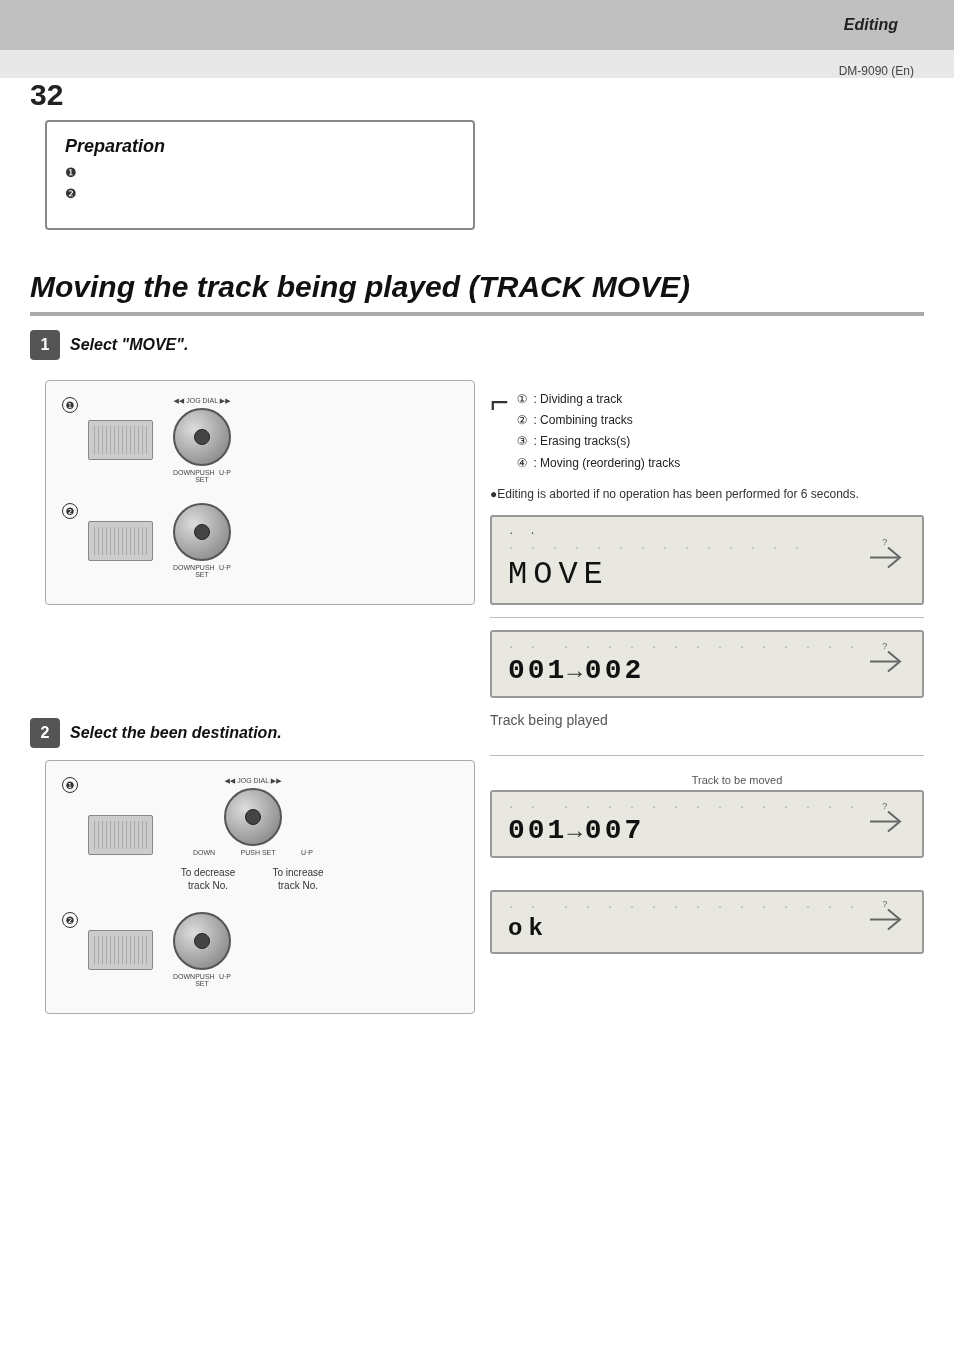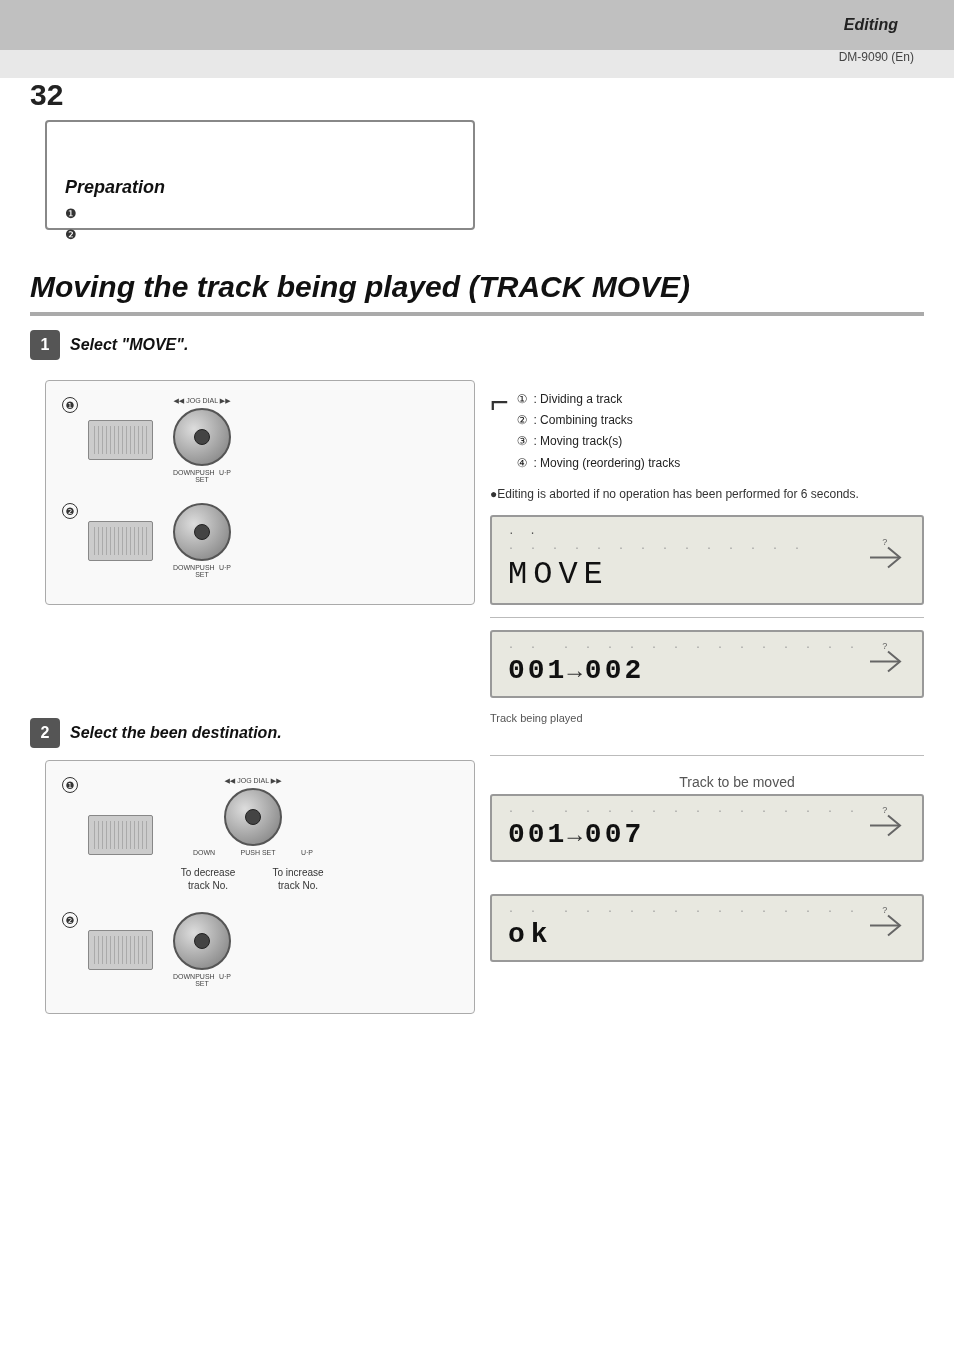--- a/index.html
+++ b/index.html
@@ -26,21 +26,21 @@
       font-weight: bold;
       font-size: 16px;
       color: #222;
     }
 
     
     .sub-header {
       background: #e8e8e8;
       height: 28px;
       display: flex;
-      align-items: flex-start;
+      align-items: flex-end;
       justify-content: flex-end;
       padding-right: 40px;
       font-size: 12px;
       color: #444;
       padding-left: 38px;
     }
 
     
     .page-number {
       position: absolute;
@@ -62,21 +62,20 @@
       border-radius: 4px;
       padding: 14px 18px;
       background: #fff;
     }
     .preparation-title {
       font-size: 18px;
       font-weight: bold;
       font-style: italic;
       color: #111;
       margin-bottom: 6px;
-      margin-top: 41px;
     }
     .prep-item {
       font-size: 13px;
       color: #333;
       line-height: 1.6;
     }
 
     
     .main-title {
       position: absolute;
@@ -196,21 +195,21 @@
     }
     .lcd-right-icon {
       position: absolute;
       right: 12px;
       top: 50%;
       transform: translateY(-50%);
       font-size: 18px;
       color: #555;
     }
     .lcd-caption {
-      font-size: 11px;
+      font-size: 14px;
       color: #555;
       margin-top: 14px;
     }
 
     
     .bullet-note {
       font-size: 12px;
       color: #333;
       margin-bottom: 14px;
     }
@@ -240,21 +239,21 @@
     }
 
     
     .step2-label {
       position: absolute;
       top: 718px;
       left: 30px;
     }
 
     .track-label {
-      font-size: 14px;
+      font-size: 11px;
       color: #555;
       text-align: center;
       margin-bottom: 4px;
     }
 
     
     .mini-device {
       width: 65px;
       height: 40px;
       background: #ccc;
@@ -399,21 +398,21 @@
         <div class="numbered-item">
           <span>①</span>
           <span>: Dividing a track</span>
         </div>
         <div class="numbered-item">
           <span>②</span>
           <span>: Combining tracks</span>
         </div>
         <div class="numbered-item">
           <span>③</span>
-          <span>: Moving track(s)</span>
+          <span>: Erasing tracks(s)</span>
         </div>
         <div class="numbered-item">
           <span>④</span>
           <span>: Moving (reordering) tracks</span>
         </div>
       </div>
     </div>
   </div>
 
   <div class="bullet-note">●Editing is aborted if no operation has been performed for 6 seconds.</div>
@@ -520,21 +519,21 @@
         <text x="25" y="12" text-anchor="middle" font-size="9" fill="#666">?</text>
       </svg>
     </div>
   </div>
 
   <div style="height:20px;"></div>
 
   <div class="lcd-display">
     <div class="lcd-dots" style="font-size:10px; color:#999; letter-spacing:5px; margin-bottom:2px;">· ·&nbsp;&nbsp;· · · · · · · · · · · · · ·</div>
     <div class="lcd-main">
-      <span style="font-size:28px; font-weight:bold; letter-spacing:6px;">ok</span>
+      <span style="font-size:24px; font-weight:bold; letter-spacing:6px;">ok</span>
     </div>
     <div class="lcd-right-icon">
       <svg width="50" height="50" viewBox="0 0 50 50">
         <line x1="10" y1="25" x2="40" y2="25" stroke="#666" stroke-width="2"></line>
         <polyline points="28,15 40,25 28,35" fill="none" stroke="#666" stroke-width="2"></polyline>
         <text x="25" y="12" text-anchor="middle" font-size="9" fill="#666">?</text>
       </svg>
     </div>
   </div>
 </div>

